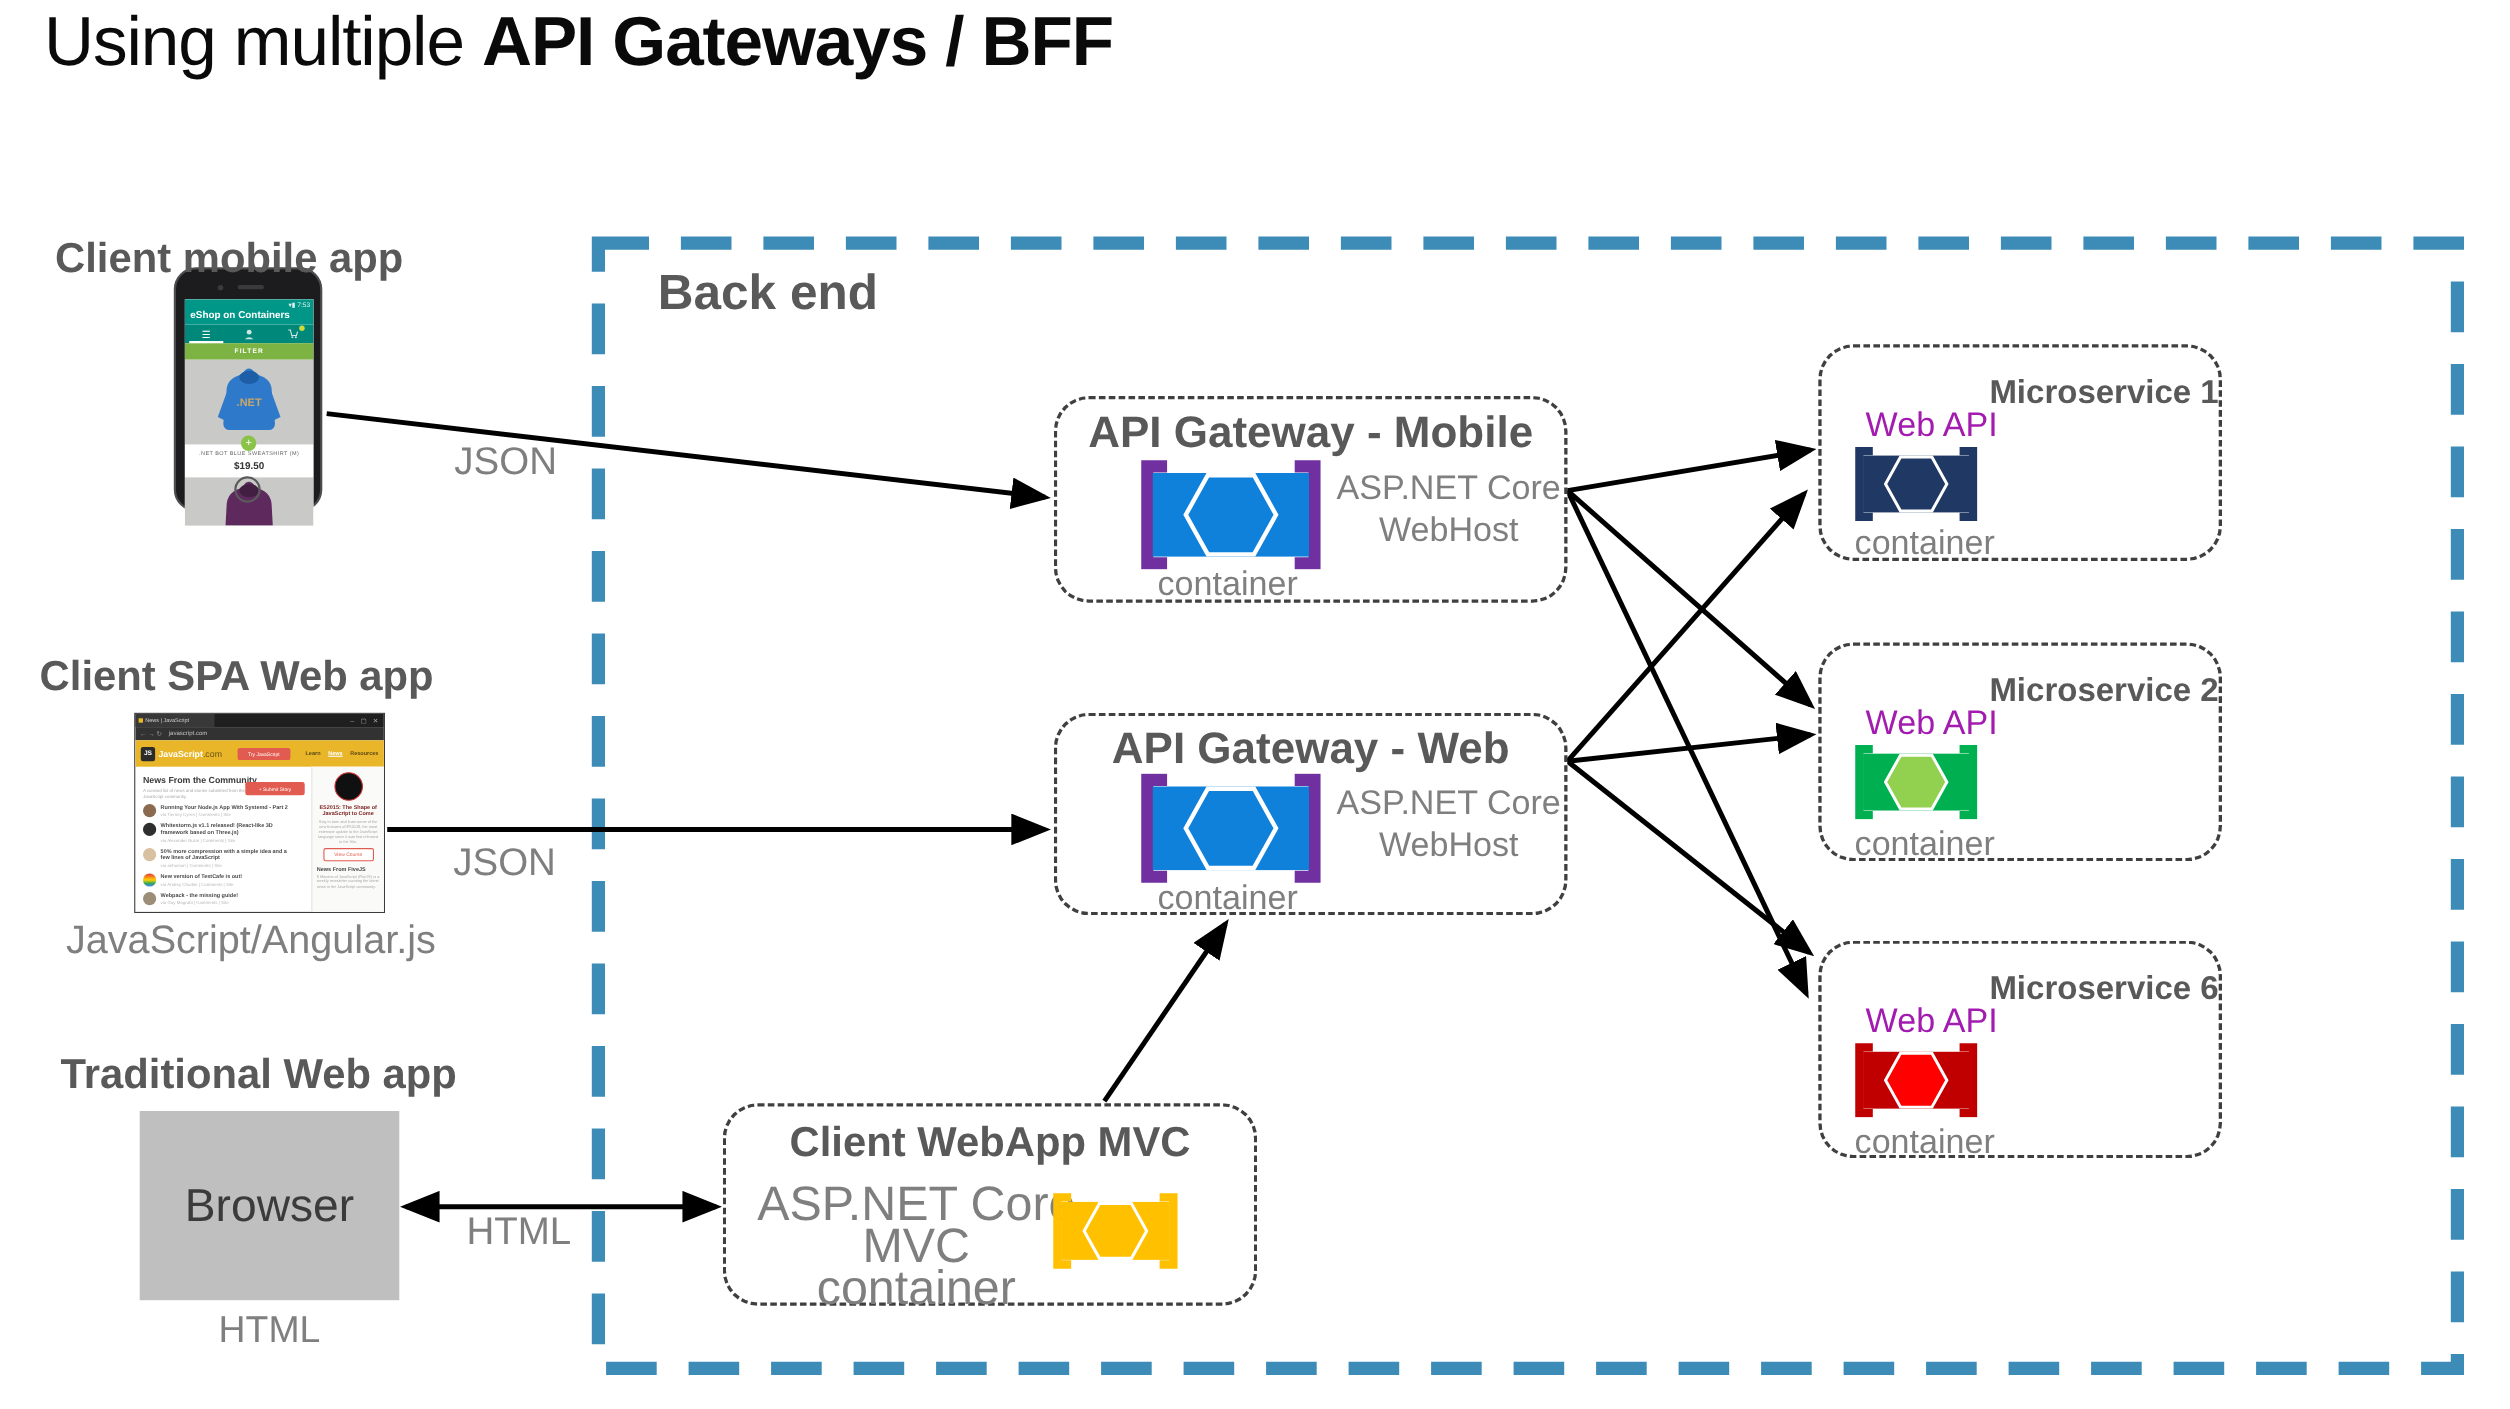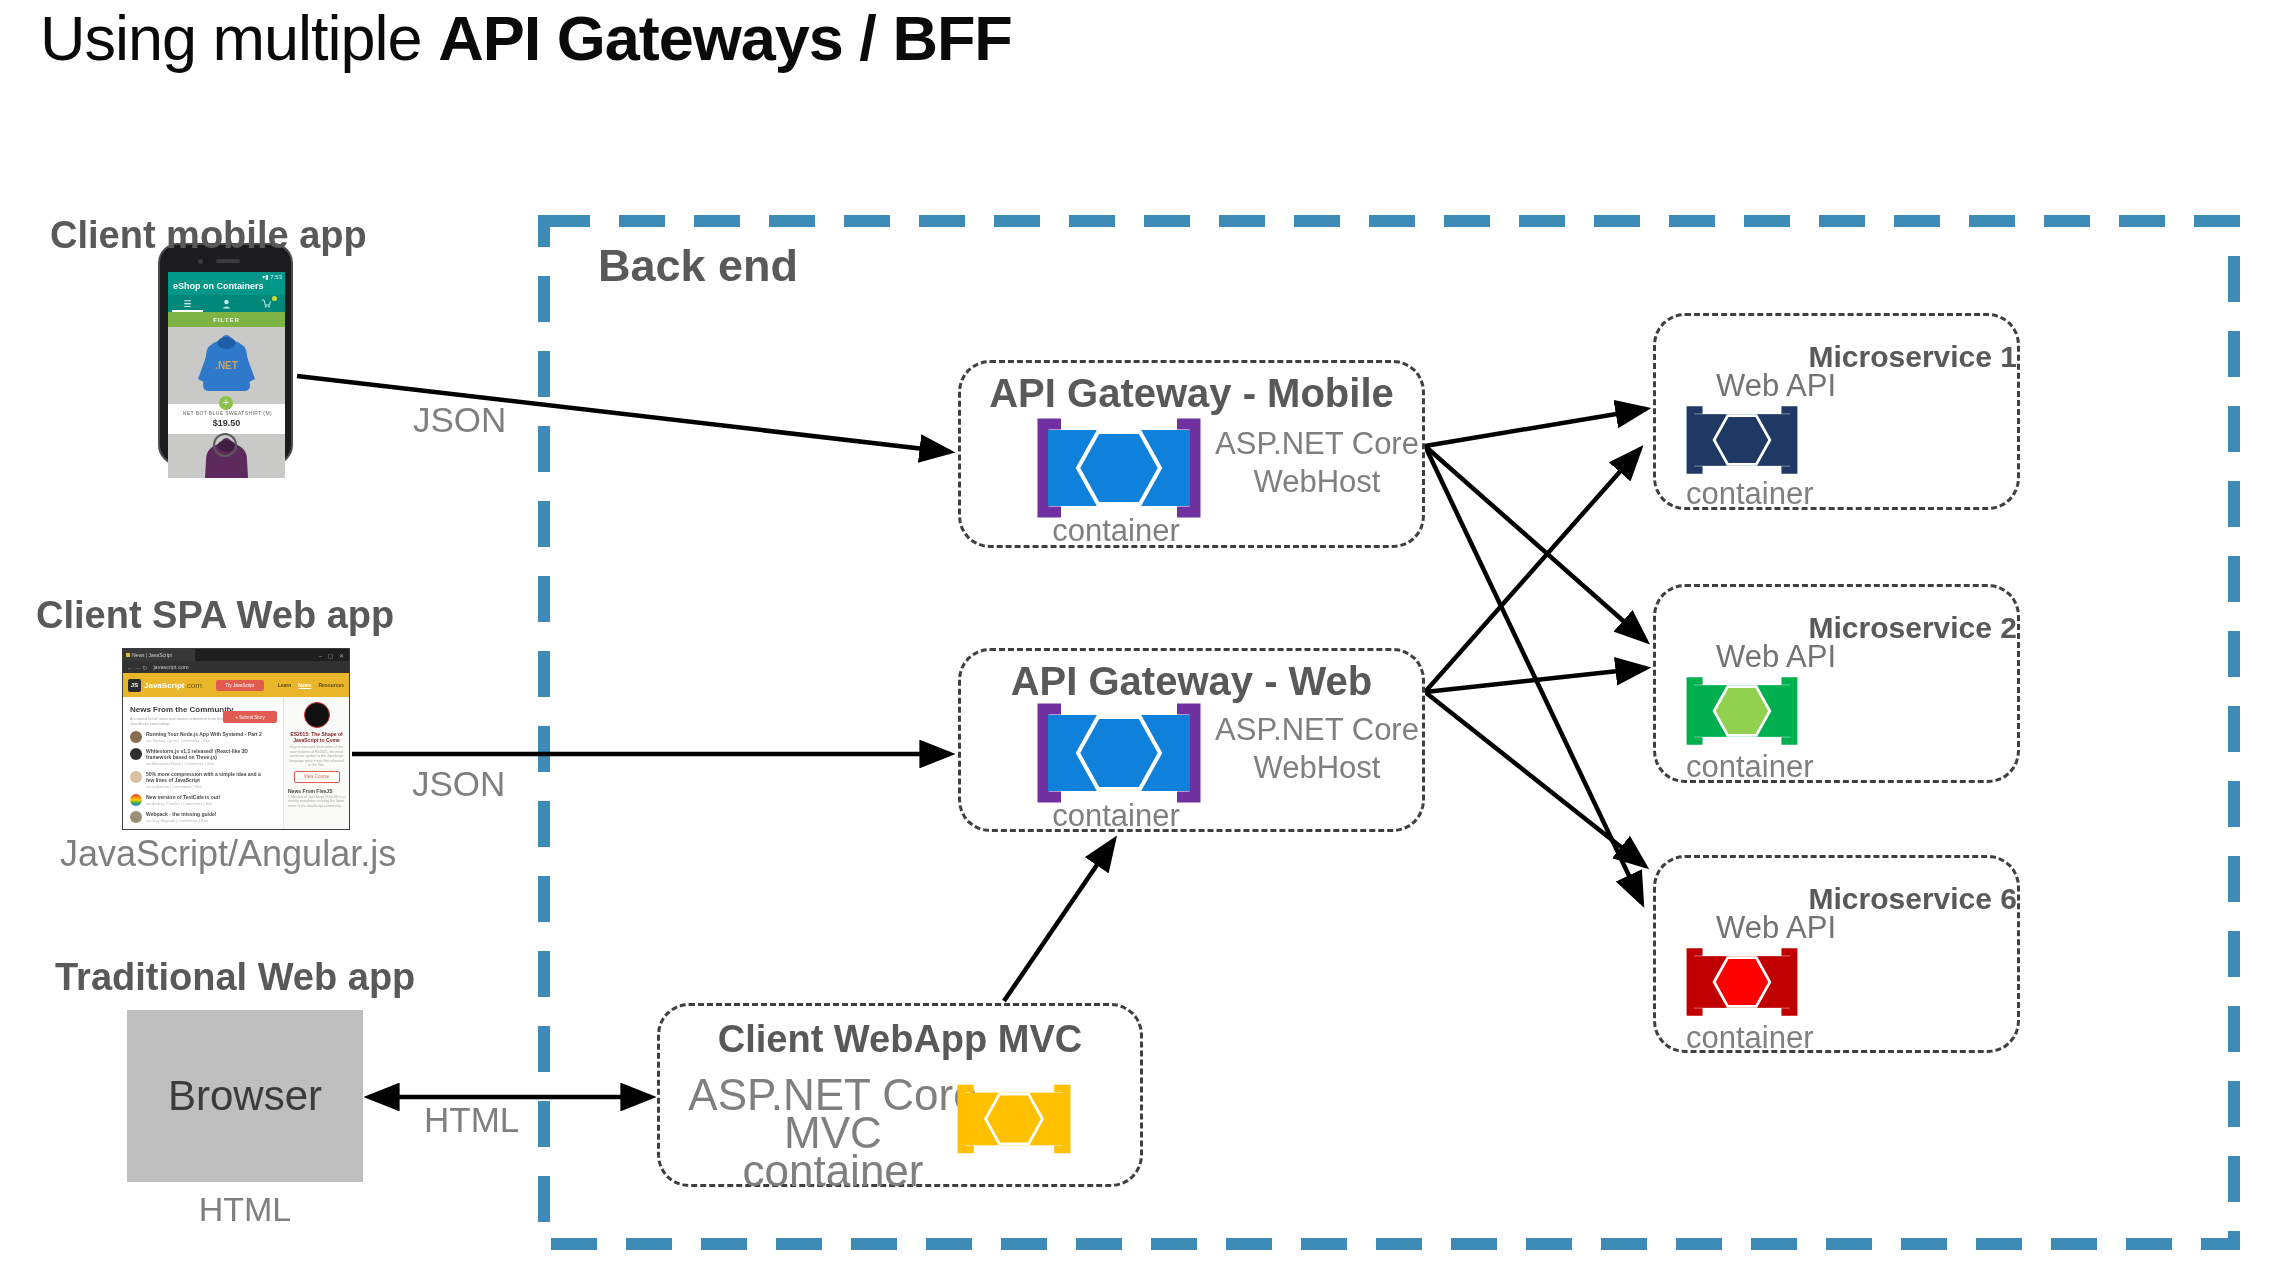--- a/index.html
+++ b/index.html
@@ -17,21 +17,21 @@
   .center{text-align:center;}
 
   
   .comp-box{border:3px dashed #3f3f3f;border-radius:32px;background:#fff;z-index:2;box-sizing:border-box;}
   .comp-title{position:absolute;left:0;right:0;text-align:center;font-weight:700;color:#595959;}
   .gw-title{top:8px;font-size:40px;}
   .ms-title{top:24px;font-size:30px;text-align:right;}
   .mvc-title{top:12px;font-size:38px;}
   .runtime{position:absolute;color:#7F7F7F;font-size:31px;line-height:38px;text-align:center;}
   .cont-label{position:absolute;color:#7F7F7F;font-size:31px;}
-  .webapi-label{position:absolute;color:#737373;font-size:31px;margin-left:20px;}
+  .webapi-label{position:absolute;color:#a21caf;font-size:31px;}
 
   
   .cicon{position:absolute;}
   .cicon .hx{fill:none;stroke:#fff;stroke-width:4;}
   .cicon .br{fill:none;stroke-width:11;}
   .icon-gw .br{stroke:#7030A0}.icon-gw .bd{fill:#1081DB}.icon-gw .hx{fill:#1081DB}
   .icon-m1 .br{stroke:#1F3864}.icon-m1 .bd{fill:#1F3864}.icon-m1 .hx{fill:#1F3864}
   .icon-m2 .br{stroke:#00B050}.icon-m2 .bd{fill:#00B050}.icon-m2 .hx{fill:#92D050}
   .icon-m3 .br{stroke:#C00000}.icon-m3 .bd{fill:#C00000}.icon-m3 .hx{fill:#FF0000}
   .icon-mvc .br{stroke:#FFC000}.icon-mvc .bd{fill:#FFC000}.icon-mvc .hx{fill:#FFC000}

